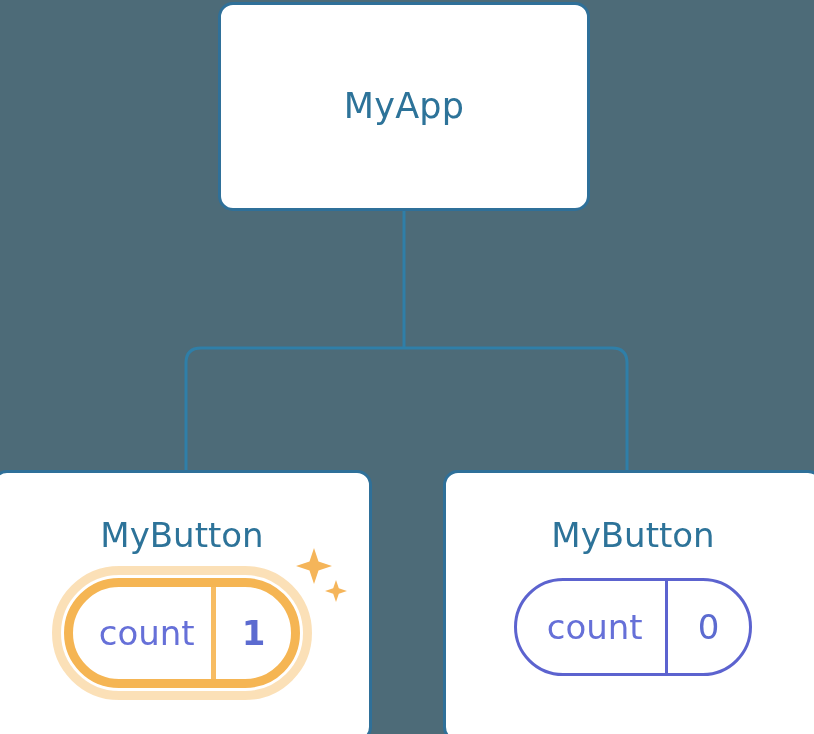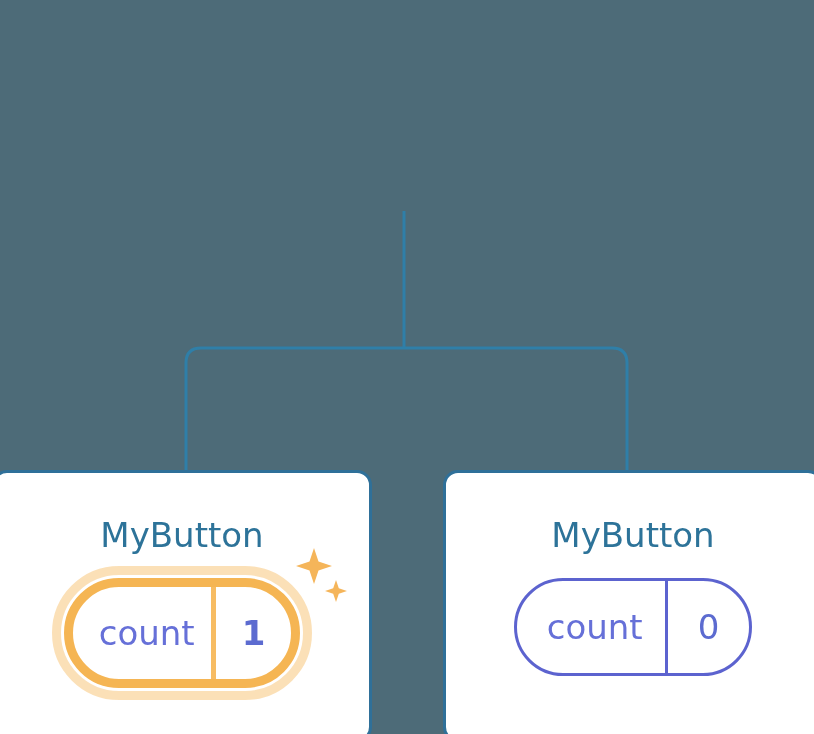--- a/index.html
+++ b/index.html
@@ -227,20 +227,23 @@
 
 <div id="stage">
 
   <svg id="connectors" viewBox="0 0 814 734" width="814" height="734" fill="none">
 
     <path d="M 404 211 L 404 348" stroke="#2f7fa8" stroke-width="3" fill="none" stroke-linecap="butt"></path>
 
     <path d="M 186 470 L 186 363 Q 186 348 201 348 L 612 348 Q 627 348 627 363 L 627 470" stroke="#2f7fa8" stroke-width="3" fill="none" stroke-linecap="butt"></path>
   </svg>
 
+  <div class="node" id="node-myapp">
+    <div class="node-title">MyApp</div>
+  </div>
 
   <div class="card" id="card-left">
     <div class="card-title">MyButton</div>
 
     <div class="pill-wrap">
       <div class="pill-outer">
         <div class="pill-glow"></div>
 
         <div class="pill active">
           <div class="pill-key">count</div>

